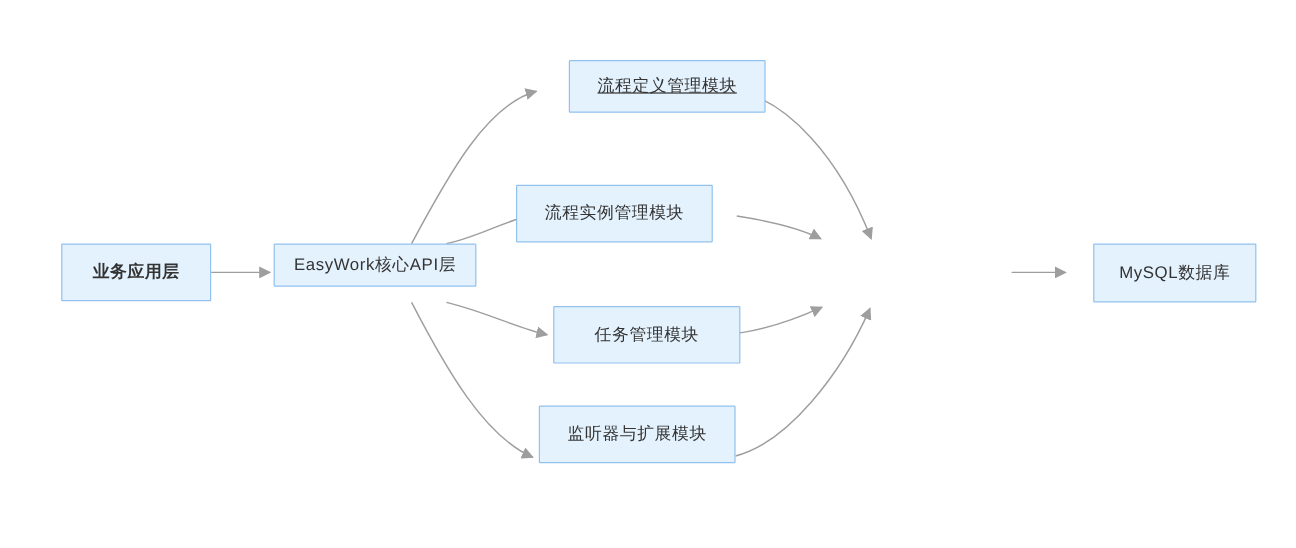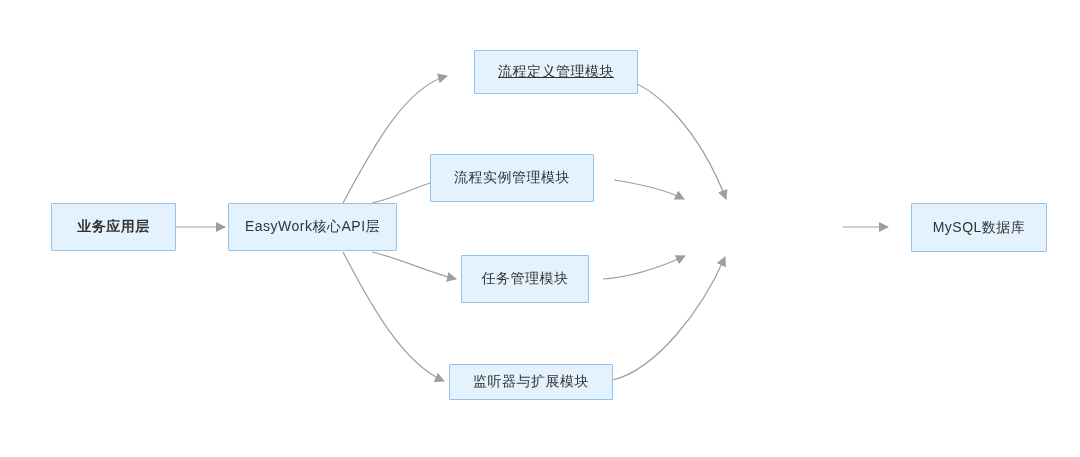--- a/index.html
+++ b/index.html
@@ -61,26 +61,26 @@
     <path class="edge" d="M614,76 C656,83 700,132 726,199" marker-end="url(#arrow)"></path>
     <path class="edge" d="M614,180 C640,184 666,190 684,199" marker-end="url(#arrow)"></path>
     <path class="edge" d="M603,279 C633,277 663,266 685,256" marker-end="url(#arrow)"></path>
     <path class="edge" d="M613,380 C656,369 701,312 725,257" marker-end="url(#arrow)"></path>
 
     <path class="edge" d="M843,227 L888,227" marker-end="url(#arrow)"></path>
   </svg>
 
   <div class="node" style="left:51px;top:203px;width:125px;height:48px;font-weight:bold;">业务应用层</div>
 
-  <div class="node" style="left:228px;top:203px;width:169px;height:48px;">EasyWork核心API层</div>
+  <div class="node" style="left:228px;top:203px;width:169px;height:36px;">EasyWork核心API层</div>
 
   <div class="node" style="left:474px;top:50px;width:164px;height:44px;text-decoration:underline;">流程定义管理模块</div>
 
   <div class="node" style="left:430px;top:154px;width:164px;height:48px;">流程实例管理模块</div>
 
-  <div class="node" style="left:461px;top:255px;width:128px;height:48px;">任务管理模块</div>
+  <div class="node" style="left:461px;top:255px;width:156px;height:48px;">任务管理模块</div>
 
-  <div class="node" style="left:449px;top:364px;width:164px;height:36px;">监听器与扩展模块</div>
+  <div class="node" style="left:449px;top:338px;width:164px;height:48px;">监听器与扩展模块</div>
 
 
   <div class="node" style="left:894px;top:203px;width:136px;height:49px;margin-left:17px;">MySQL数据库</div>
 
 </div>
 
 </body></html>

